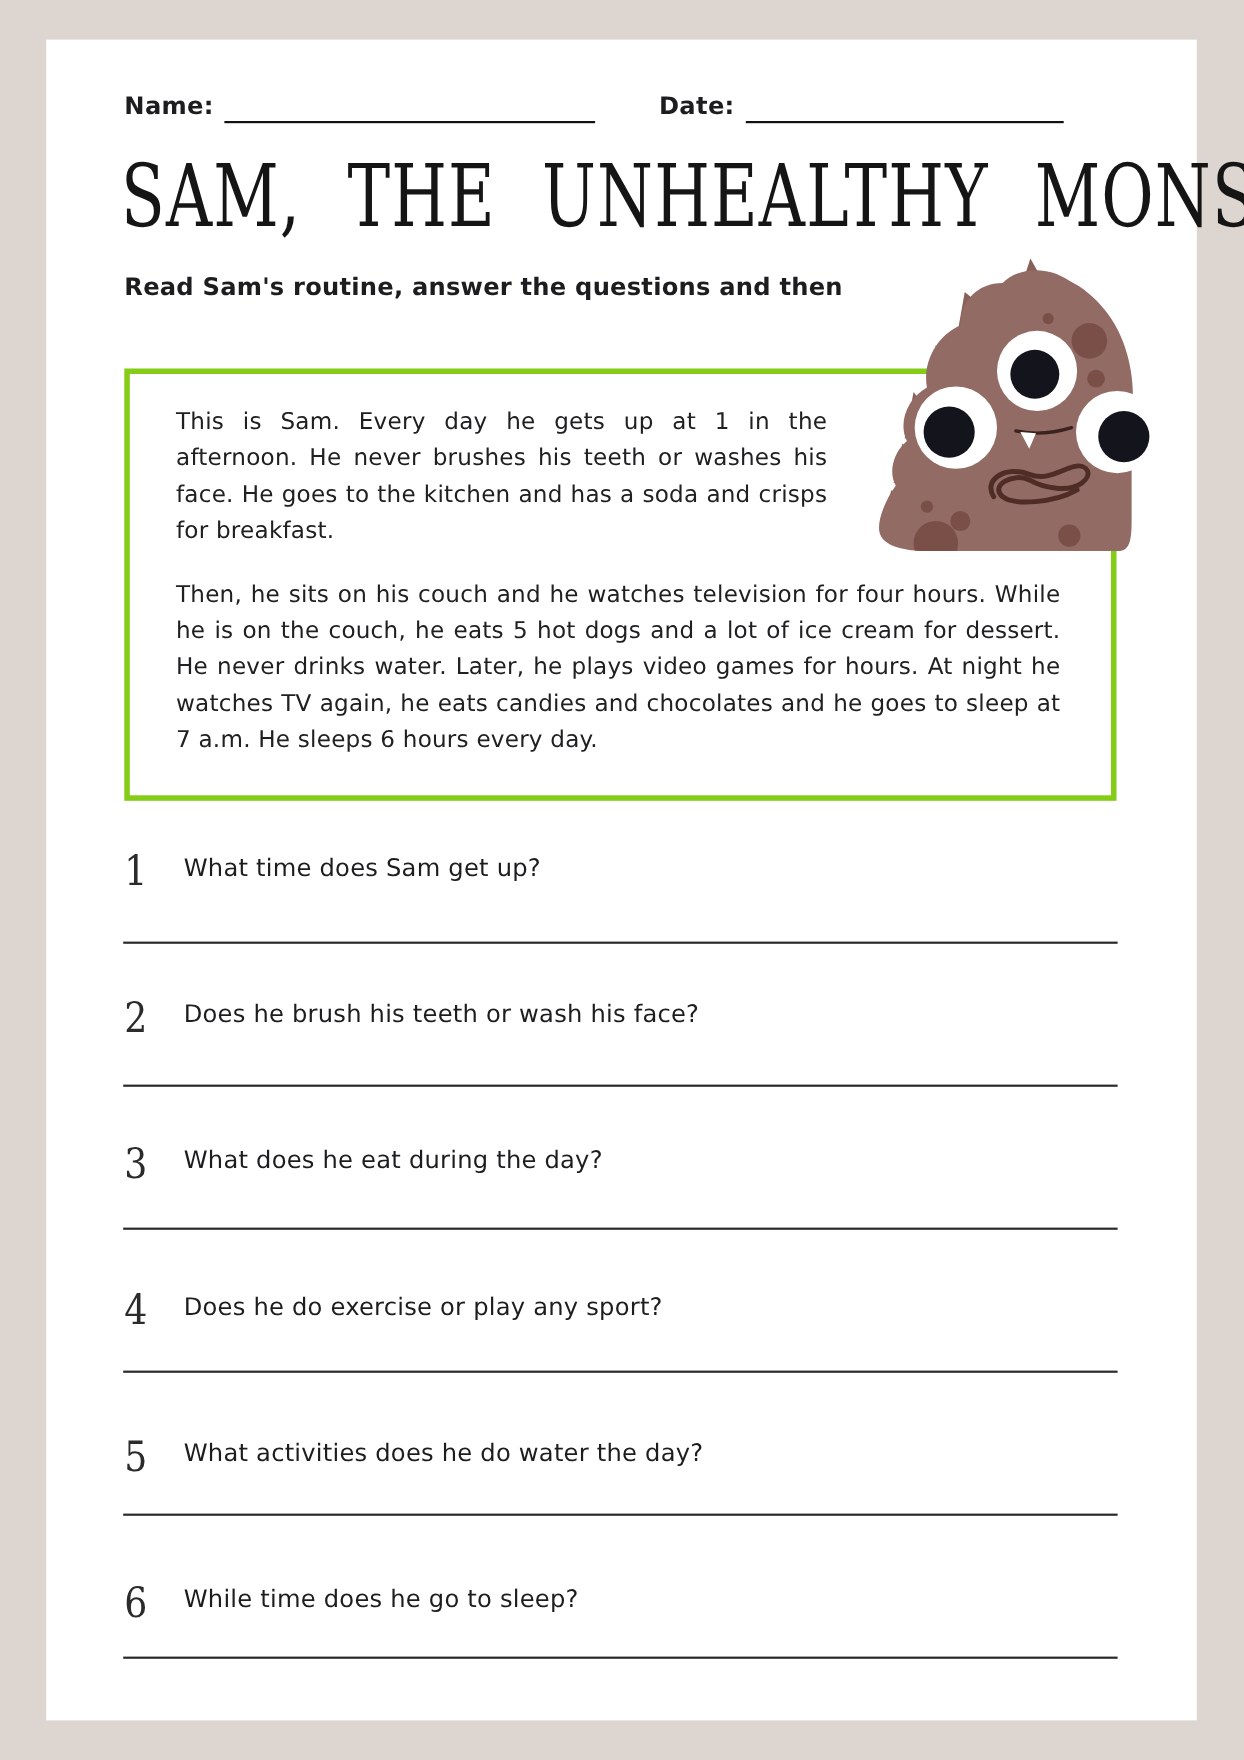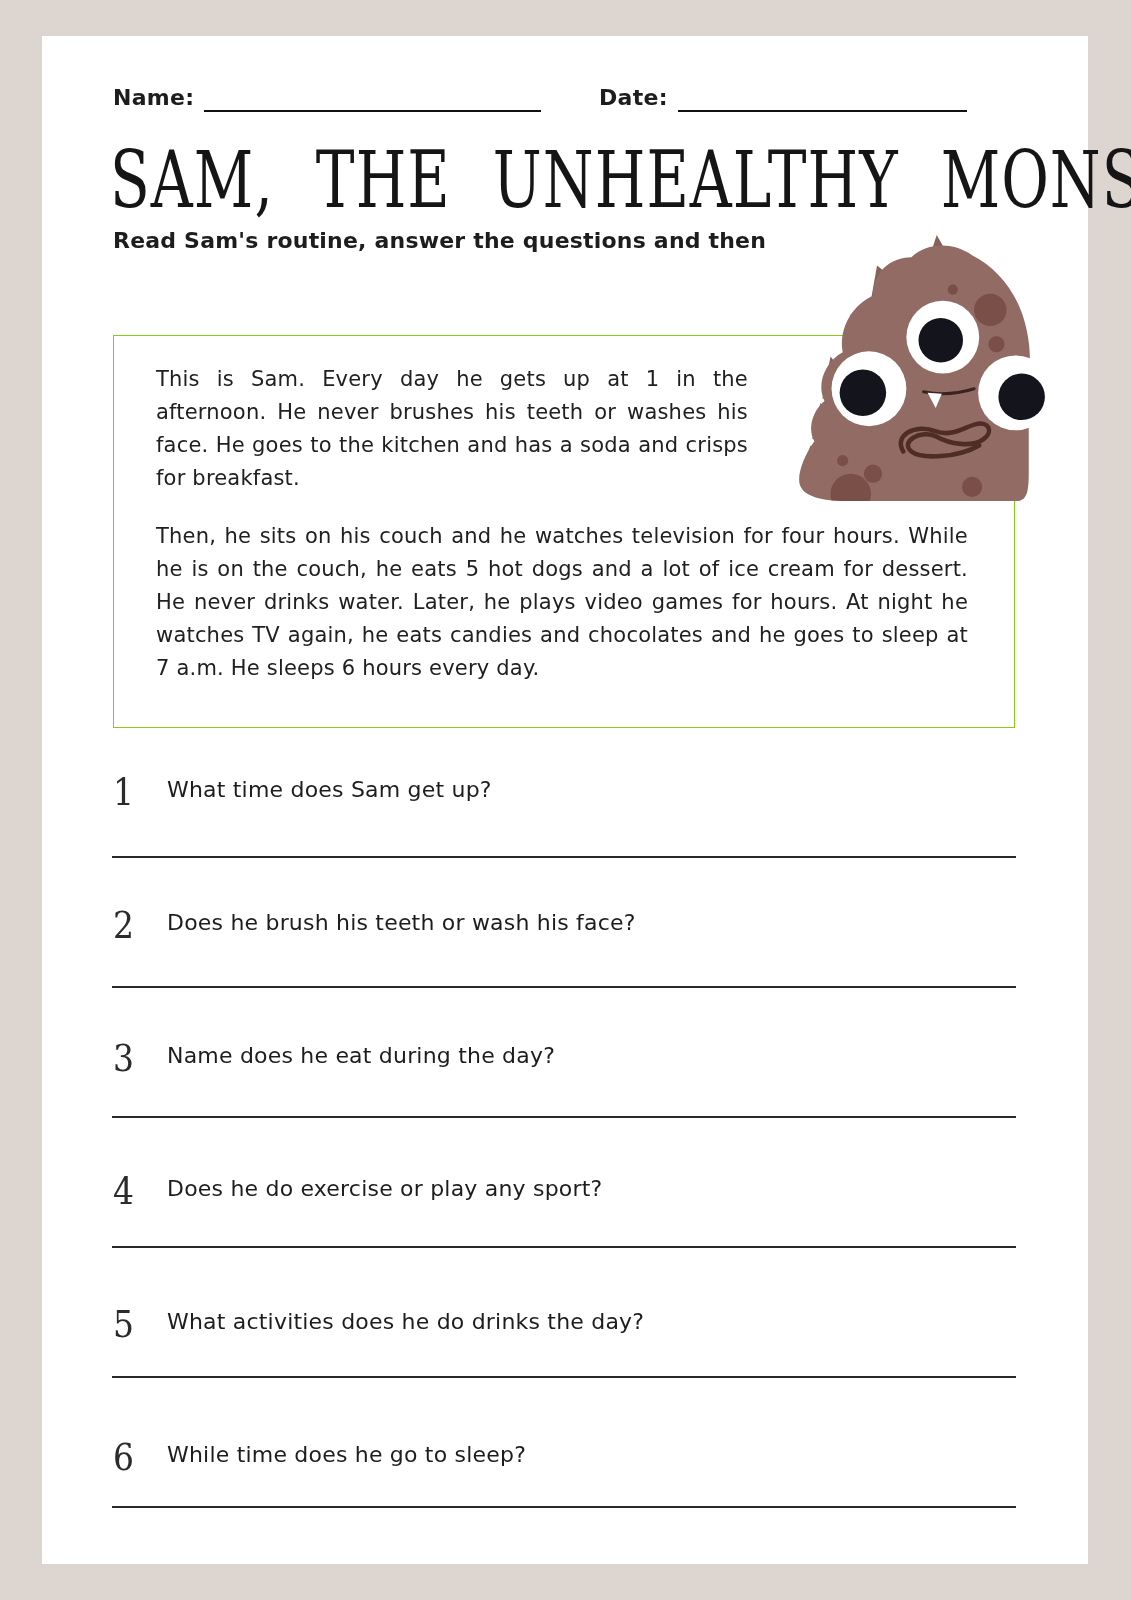--- a/index.html
+++ b/index.html
@@ -54,34 +54,34 @@
     word-spacing: 22px;
     white-space: nowrap;
     transform: scale(1.02, 1.38);
     transform-origin: left top;
     color: #151515;
   }
 
   
   .instructions {
     position: absolute;
-    left: 71px; top: 189px;
+    left: 71px; top: 210px;
     width: 720px;
     font-weight: bold;
     font-size: 22px;
     line-height: 31px;
     letter-spacing: 0.2px;
   }
 
   
   .passage-box {
     position: absolute;
     left: 71px; top: 299px;
     width: 902px; height: 393px;
-    border: 1px solid #84cc16;
+    border: 5px solid #84cc16;
     background: #ffffff;
     padding: 27px 46px 0 42px;
   }
   .passage-p {
     font-size: 21px;
     line-height: 33px;
     letter-spacing: 0.2px;
     text-align: justify;
     color: #202022;
   }
@@ -223,33 +223,33 @@
   <div class="answer-line" style="top:820px"></div>
 
   <div class="question" style="top:872px">
     <span class="qnum">2</span>
     <span class="qtext">Does he brush his teeth or wash his face?</span>
   </div>
   <div class="answer-line" style="top:950px"></div>
 
   <div class="question" style="top:1005px">
     <span class="qnum">3</span>
-    <span class="qtext">Name does he eat during the day?</span>
+    <span class="qtext">What does he eat during the day?</span>
   </div>
   <div class="answer-line" style="top:1080px"></div>
 
   <div class="question" style="top:1138px">
     <span class="qnum">4</span>
     <span class="qtext">Does he do exercise or play any sport?</span>
   </div>
   <div class="answer-line" style="top:1210px"></div>
 
   <div class="question" style="top:1271px">
     <span class="qnum">5</span>
-    <span class="qtext">What activities does he do drinks the day?</span>
+    <span class="qtext">What activities does he do water the day?</span>
   </div>
   <div class="answer-line" style="top:1340px"></div>
 
   <div class="question" style="top:1404px">
     <span class="qnum">6</span>
     <span class="qtext">While time does he go to sleep?</span>
   </div>
   <div class="answer-line" style="top:1470px"></div>
 
 </div>

